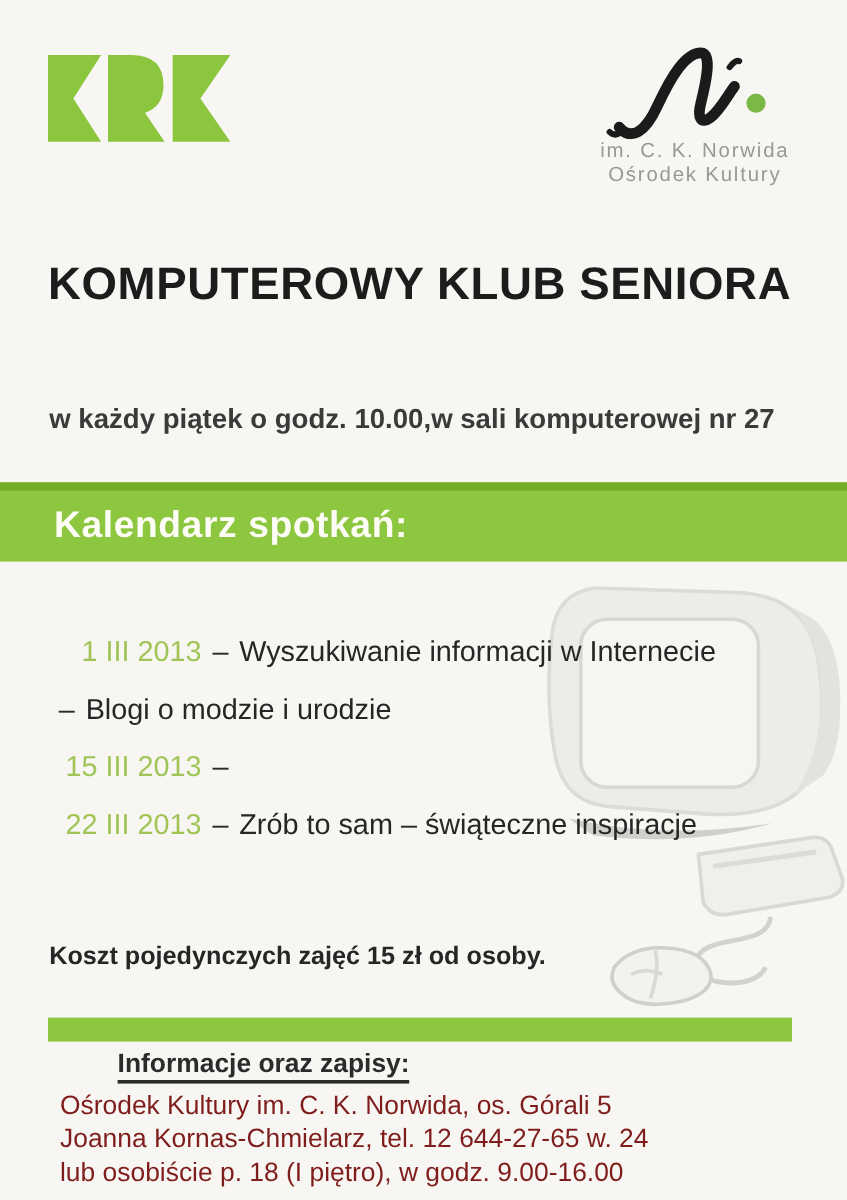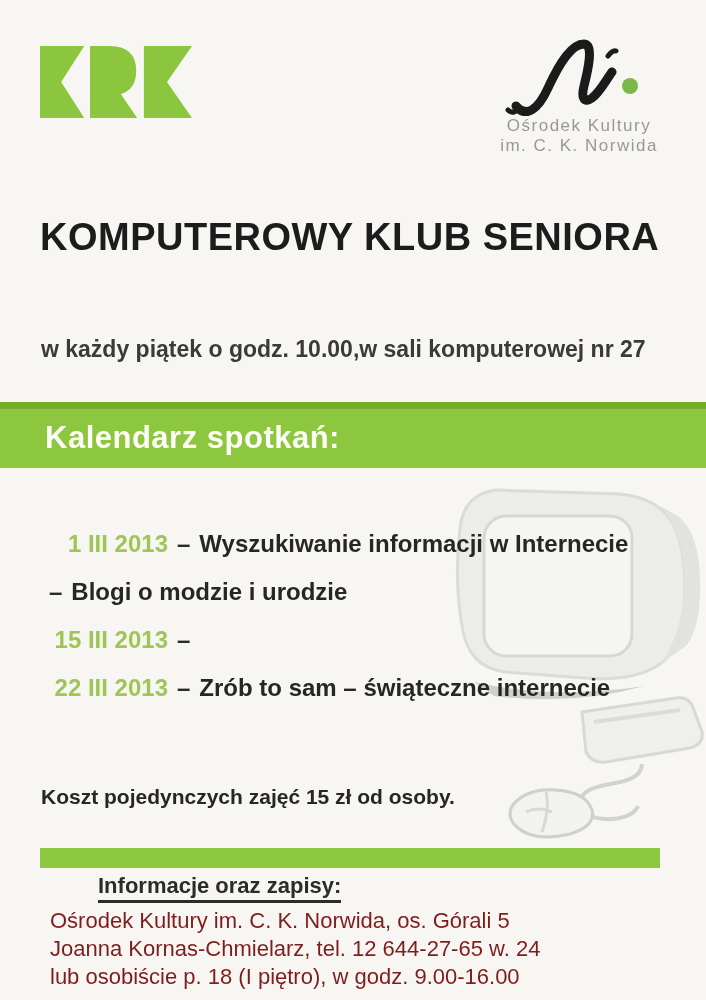--- a/index.html
+++ b/index.html
@@ -24,21 +24,21 @@
   .banner{position:absolute; left:0; top:402px; width:706px; height:66px; background:#8dc63f;}
   .banner::before{content:""; position:absolute; left:0; top:0; width:100%; height:7px; background:#74ad28;}
   .banner-label{
     position:absolute; left:45px; top:50%; transform:translateY(-42%);
     color:#fdfdf6; font-size:31px; font-weight:bold; letter-spacing:.5px;
   }
   
   .computer{position:absolute; right:0; top:476px; width:272px; height:372px; z-index:1;}
   
   .schedule{position:absolute; left:40px; top:530px; width:640px; z-index:2;}
-  .sched-row{display:flex; align-items:baseline; height:48px; font-weight:bold; font-size:24px; white-space:nowrap;}
+  .sched-row{display:flex; align-items:baseline; height:48px; font-weight:normal; font-size:24px; white-space:nowrap;}
   .sched-date{width:128px; text-align:right; color:#a0c556;}
   .sched-sep{color:#2a2a2a; margin:0 9px;}
   .sched-event{color:#262626;}
   
   .cost{position:absolute; left:41px; top:785px; font-size:21px; font-weight:bold; color:#262626; z-index:2; white-space:nowrap;}
   .divider{position:absolute; left:40px; top:848px; width:620px; height:20px; background:#8dc63f; z-index:2;}
   .footer{position:absolute; left:50px; top:873px; z-index:2;}
   .footer-heading{
     display:inline-block; font-size:22px; font-weight:bold; color:#2b2b2b;
     border-bottom:3px solid #2b2b2b; padding-bottom:1px; margin-bottom:4px; white-space:nowrap;margin-left:48px;
@@ -58,22 +58,22 @@
     </svg>
   </div>
 
   <div class="norwid">
     <svg width="150" height="82" viewBox="0 0 150 82">
       <path d="M12,72 C22,84 34,76 44,54 C56,28 68,10 80,10 C90,10 84,36 80,52 C77,64 80,70 88,64 C96,58 102,46 108,38" fill="none" stroke="#1b1b1b" stroke-width="9" stroke-linecap="round"></path>
       <path d="M4,76 C8,80 12,78 16,74" fill="none" stroke="#1b1b1b" stroke-width="5" stroke-linecap="round"></path>
       <path d="M104,22 C107,18 110,16 112,17" fill="none" stroke="#1b1b1b" stroke-width="5" stroke-linecap="round"></path>
       <circle cx="126" cy="52" r="8" fill="#7cb847"></circle>
     </svg>
+    <div class="norwid-line">im. C. K. Norwida</div>
     <div class="norwid-line">Ośrodek  Kultury</div>
-    <div class="norwid-line">im. C. K. Norwida</div>
   </div>
 
   <div class="title">KOMPUTEROWY KLUB SENIORA</div>
 
   <div class="intro2">w każdy piątek o godz. 10.00,w sali komputerowej nr 27</div>
 
   <div class="banner">
     <span class="banner-label">Kalendarz spotkań:</span>
   </div>
 
@@ -109,21 +109,21 @@
       <span class="sched-sep">–</span>
       <span class="sched-event">Blogi o modzie i urodzie</span>
     </div>
     <div class="sched-row">
       <span class="sched-date">15 III 2013</span>
       <span class="sched-sep">–</span>
     </div>
     <div class="sched-row">
       <span class="sched-date">22 III 2013</span>
       <span class="sched-sep">–</span>
-      <span class="sched-event">Zrób to sam – świąteczne internecie</span>
+      <span class="sched-event">Zrób to sam – świąteczne inspiracje</span>
     </div>
   </div>
 
   <div class="cost">Koszt pojedynczych zajęć 15 zł od osoby.</div>
 
   <div class="divider"></div>
 
   <div class="footer">
     <div>
       <span class="footer-heading">Informacje oraz zapisy:</span>

